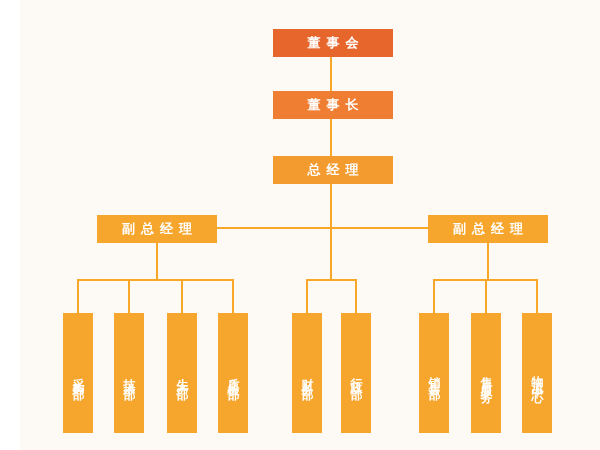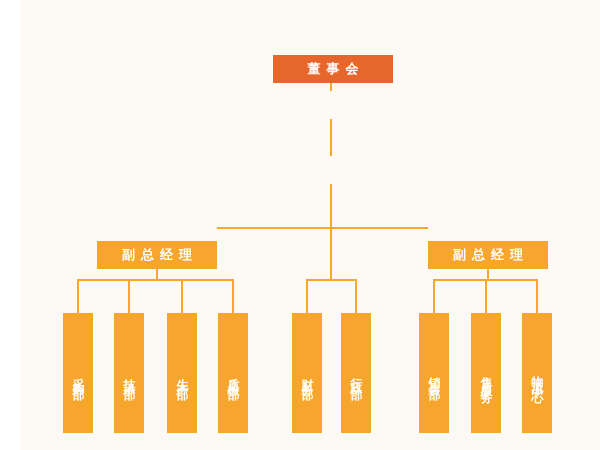--- a/index.html
+++ b/index.html
@@ -28,21 +28,20 @@
     font-weight: bold;
     box-sizing: border-box;
     z-index: 2;
   }
   .node.h {
     width: 120px;
     height: 28px;
     font-size: 13px;
     letter-spacing: 6px;
     padding-left: 6px; 
-    margin-top: 26px;
   }
   .node.v {
     width: 30px;
     height: 120px;
     top: 313px;
     font-size: 12px;
     writing-mode: vertical-rl;
     letter-spacing: 5px;
     padding-top: 5px; 
   }
@@ -76,20 +75,22 @@
   <div class="line" style="left:232px; top:279px; width:2px;   height:34px;"></div>
   <div class="line" style="left:306px; top:279px; width:51px;  height:2px;"></div>
   <div class="line" style="left:306px; top:279px; width:2px;   height:34px;"></div>
   <div class="line" style="left:355px; top:279px; width:2px;   height:34px;"></div>
   <div class="line" style="left:433px; top:279px; width:105px; height:2px;"></div>
   <div class="line" style="left:433px; top:279px; width:2px;   height:34px;"></div>
   <div class="line" style="left:485px; top:279px; width:2px;   height:34px;"></div>
   <div class="line" style="left:536px; top:279px; width:2px;   height:34px;"></div>
 
   <div class="node h lv1" style="left:273px; top:29px;">董事会</div>
+  <div class="node h lv2" style="left:273px; top:91px;">董事长</div>
+  <div class="node h lv3" style="left:273px; top:156px;">总经理</div>
   <div class="node h dep" style="left:97px;  top:215px;">副总经理</div>
   <div class="node h dep" style="left:428px; top:215px;">副总经理</div>
 
   <div class="node v dpt" style="left:63px;">采购部</div>
   <div class="node v dpt" style="left:114px;">技术部</div>
   <div class="node v dpt" style="left:167px;">生产部</div>
   <div class="node v dpt" style="left:218px;">质检部</div>
   <div class="node v dpt" style="left:292px;">财务部</div>
   <div class="node v dpt" style="left:341px;">行政部</div>
   <div class="node v dpt" style="left:419px;">销售部</div>

